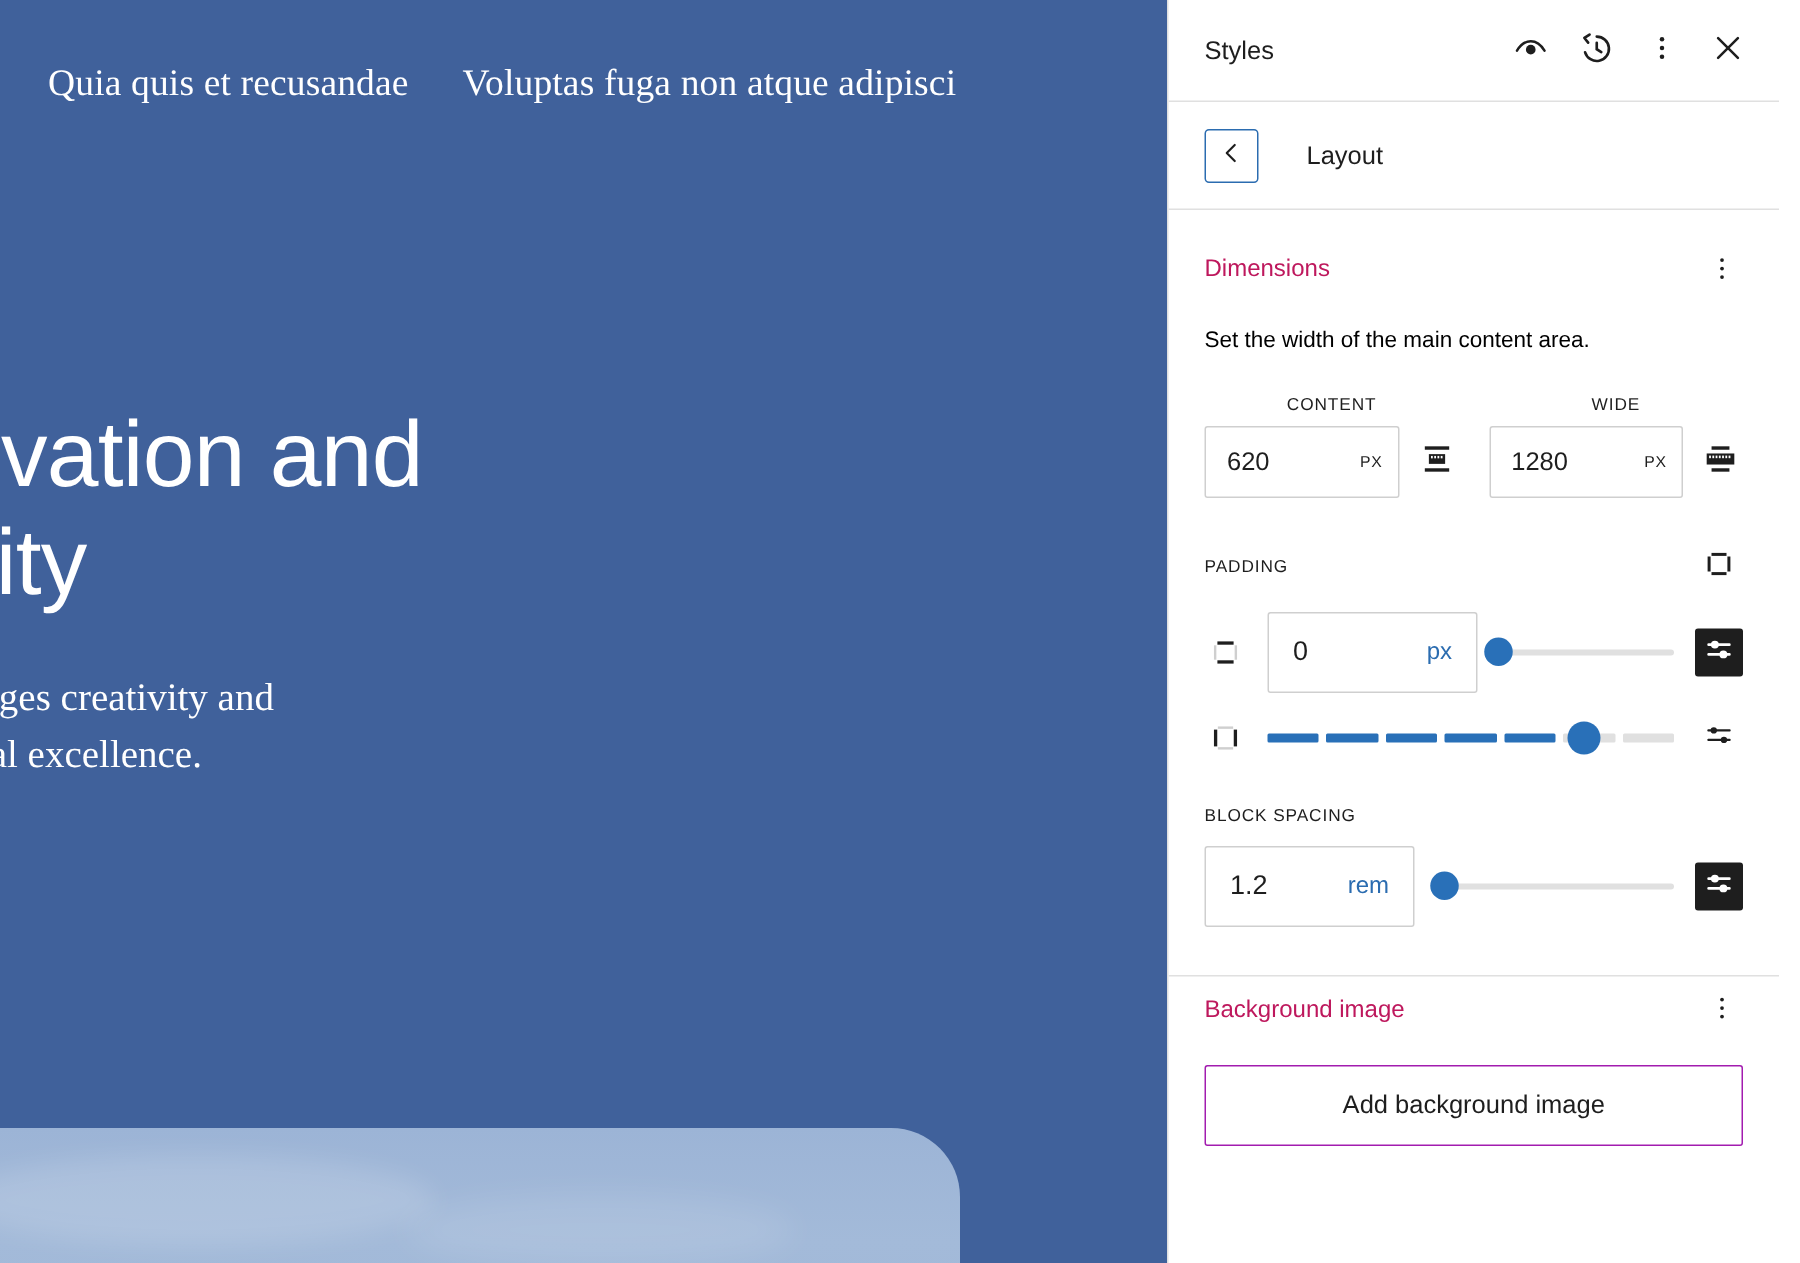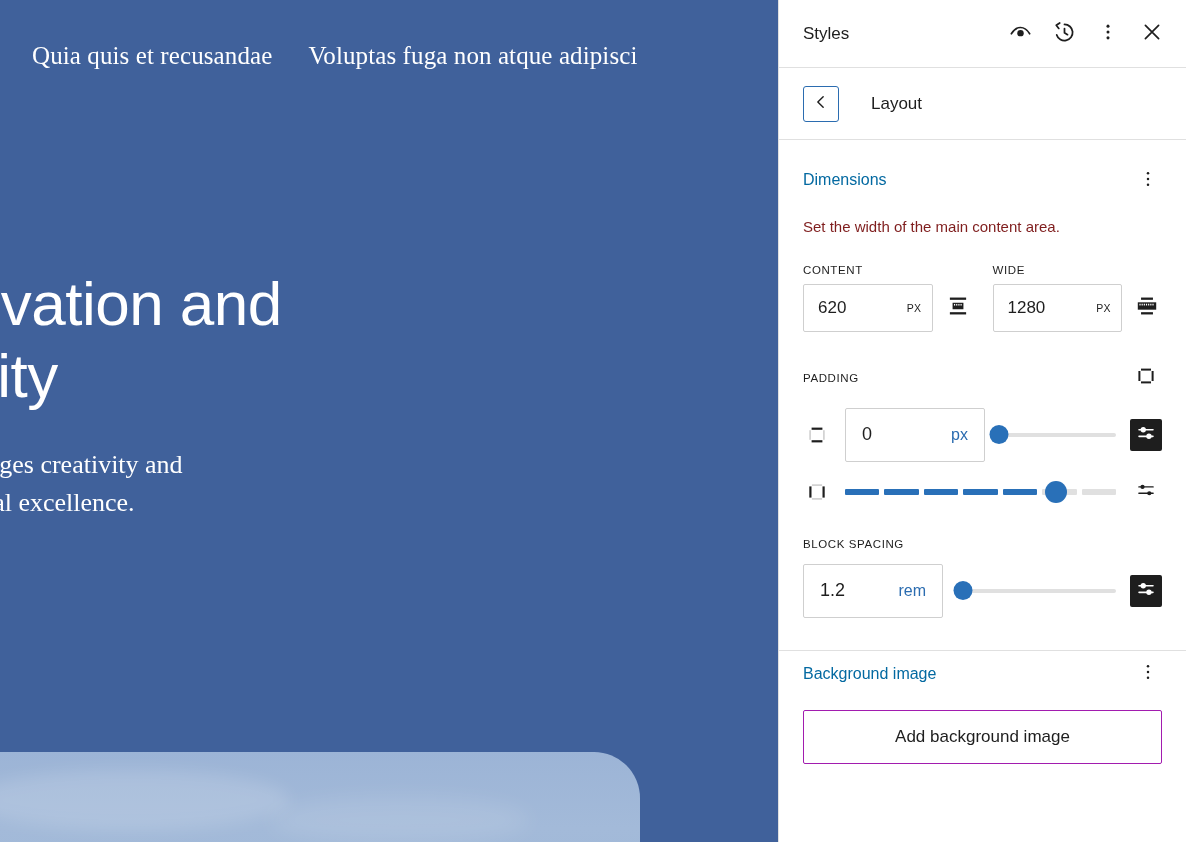--- a/index.html
+++ b/index.html
@@ -118,40 +118,40 @@
   .sub-title { font-size: 17px; color: #1e1e1e; }
 
   .sb-body { flex: 1 1 auto; overflow: hidden; }
 
   .panel { padding: 24px 24px 18px 24px; }
 
   .panel-head {
     display: flex; align-items: center; justify-content: space-between;
     margin-bottom: 20px;
   }
-  .panel-head h3 { font-size: 16px; font-weight: 400; color: #0369a1; }
+  .panel-head h3 { font-size: 16px; font-weight: 400; color: #be185d; }
   .ellipsis-btn {
     width: 28px; height: 32px;
     background: none; border: none; cursor: pointer;
     display: flex; align-items: center; justify-content: center;
     color: #1e1e1e;
   }
 
   .panel-desc {
-    font-size: 15px; color: #7f1d1d; line-height: 1.45;
+    font-size: 15px; color: #000000; line-height: 1.45;
     margin-bottom: 26px;
   }
 
   
   .widths { display: flex; gap: 20px; }
   .width-col { flex: 1 1 0; min-width: 0; }
   .field-label {
     font-size: 11.5px; letter-spacing: .6px;
     text-transform: uppercase; color: #1e1e1e;
-    margin-bottom: 8px; display: block;
+    margin-bottom: 8px; display: block; text-align: center;
   }
   .width-row { display: flex; align-items: center; gap: 10px; }
   .unit-input {
     flex: 1 1 auto; min-width: 0;
     height: 48px;
     border: 1px solid #cfcfcf; border-radius: 2px;
     background: #fff;
     display: flex; align-items: center;
     padding: 0 10px 0 14px;
     justify-content: flex-end;

